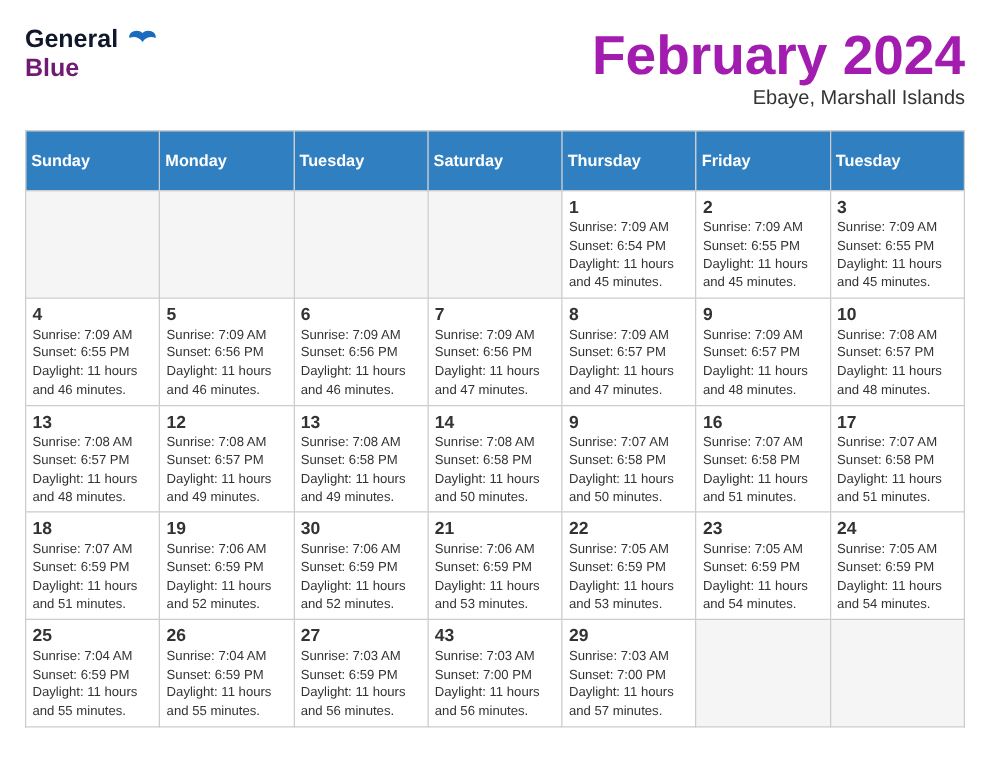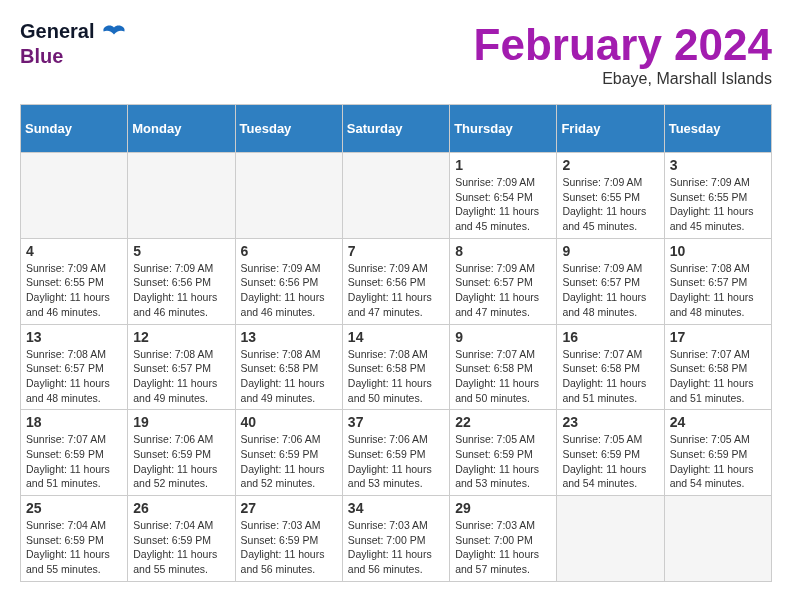--- a/index.html
+++ b/index.html
@@ -190,25 +190,25 @@
       <tr>
         <td>
           <span class="day-number">18</span>
           <div class="day-info">Sunrise: 7:07 AM<br>Sunset: 6:59 PM<br>Daylight: 11 hours and 51 minutes.</div>
         </td>
         <td>
           <span class="day-number">19</span>
           <div class="day-info">Sunrise: 7:06 AM<br>Sunset: 6:59 PM<br>Daylight: 11 hours and 52 minutes.</div>
         </td>
         <td>
-          <span class="day-number">40</span>
+          <span class="day-number">30</span>
           <div class="day-info">Sunrise: 7:06 AM<br>Sunset: 6:59 PM<br>Daylight: 11 hours and 52 minutes.</div>
         </td>
         <td>
-          <span class="day-number">37</span>
+          <span class="day-number">21</span>
           <div class="day-info">Sunrise: 7:06 AM<br>Sunset: 6:59 PM<br>Daylight: 11 hours and 53 minutes.</div>
         </td>
         <td>
           <span class="day-number">22</span>
           <div class="day-info">Sunrise: 7:05 AM<br>Sunset: 6:59 PM<br>Daylight: 11 hours and 53 minutes.</div>
         </td>
         <td>
           <span class="day-number">23</span>
           <div class="day-info">Sunrise: 7:05 AM<br>Sunset: 6:59 PM<br>Daylight: 11 hours and 54 minutes.</div>
         </td>
@@ -224,21 +224,21 @@
         </td>
         <td>
           <span class="day-number">26</span>
           <div class="day-info">Sunrise: 7:04 AM<br>Sunset: 6:59 PM<br>Daylight: 11 hours and 55 minutes.</div>
         </td>
         <td>
           <span class="day-number">27</span>
           <div class="day-info">Sunrise: 7:03 AM<br>Sunset: 6:59 PM<br>Daylight: 11 hours and 56 minutes.</div>
         </td>
         <td>
-          <span class="day-number">34</span>
+          <span class="day-number">43</span>
           <div class="day-info">Sunrise: 7:03 AM<br>Sunset: 7:00 PM<br>Daylight: 11 hours and 56 minutes.</div>
         </td>
         <td>
           <span class="day-number">29</span>
           <div class="day-info">Sunrise: 7:03 AM<br>Sunset: 7:00 PM<br>Daylight: 11 hours and 57 minutes.</div>
         </td>
         <td class="empty"></td>
         <td class="empty"></td>
       </tr>
     </tbody>

